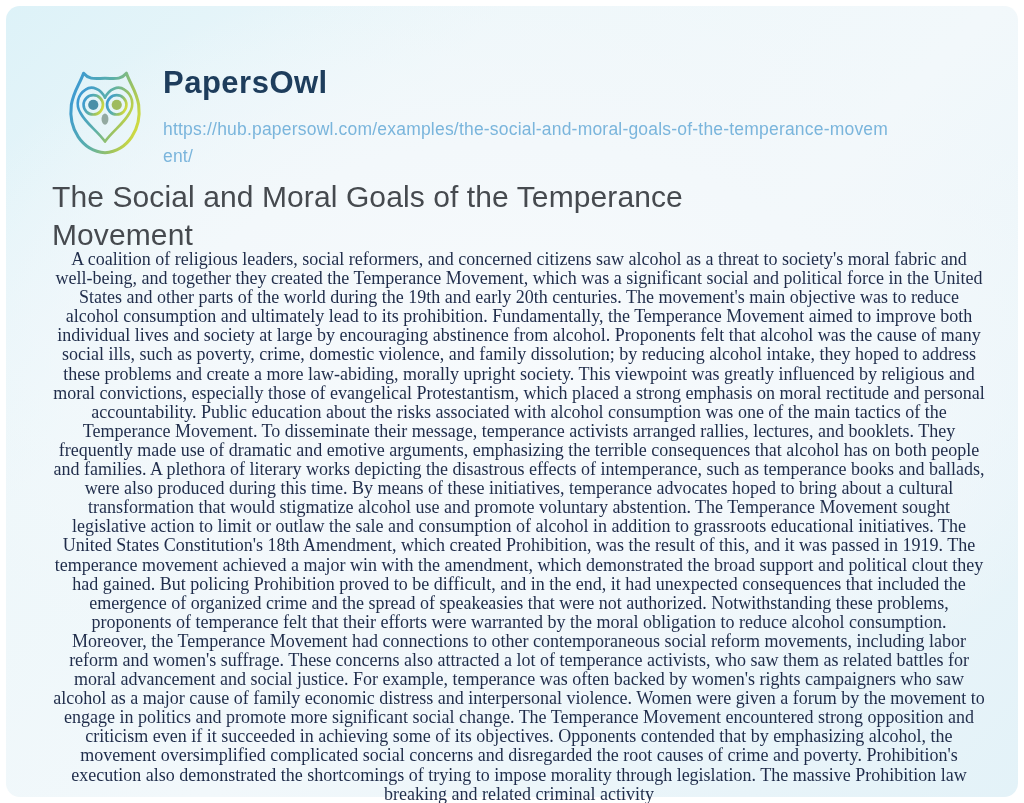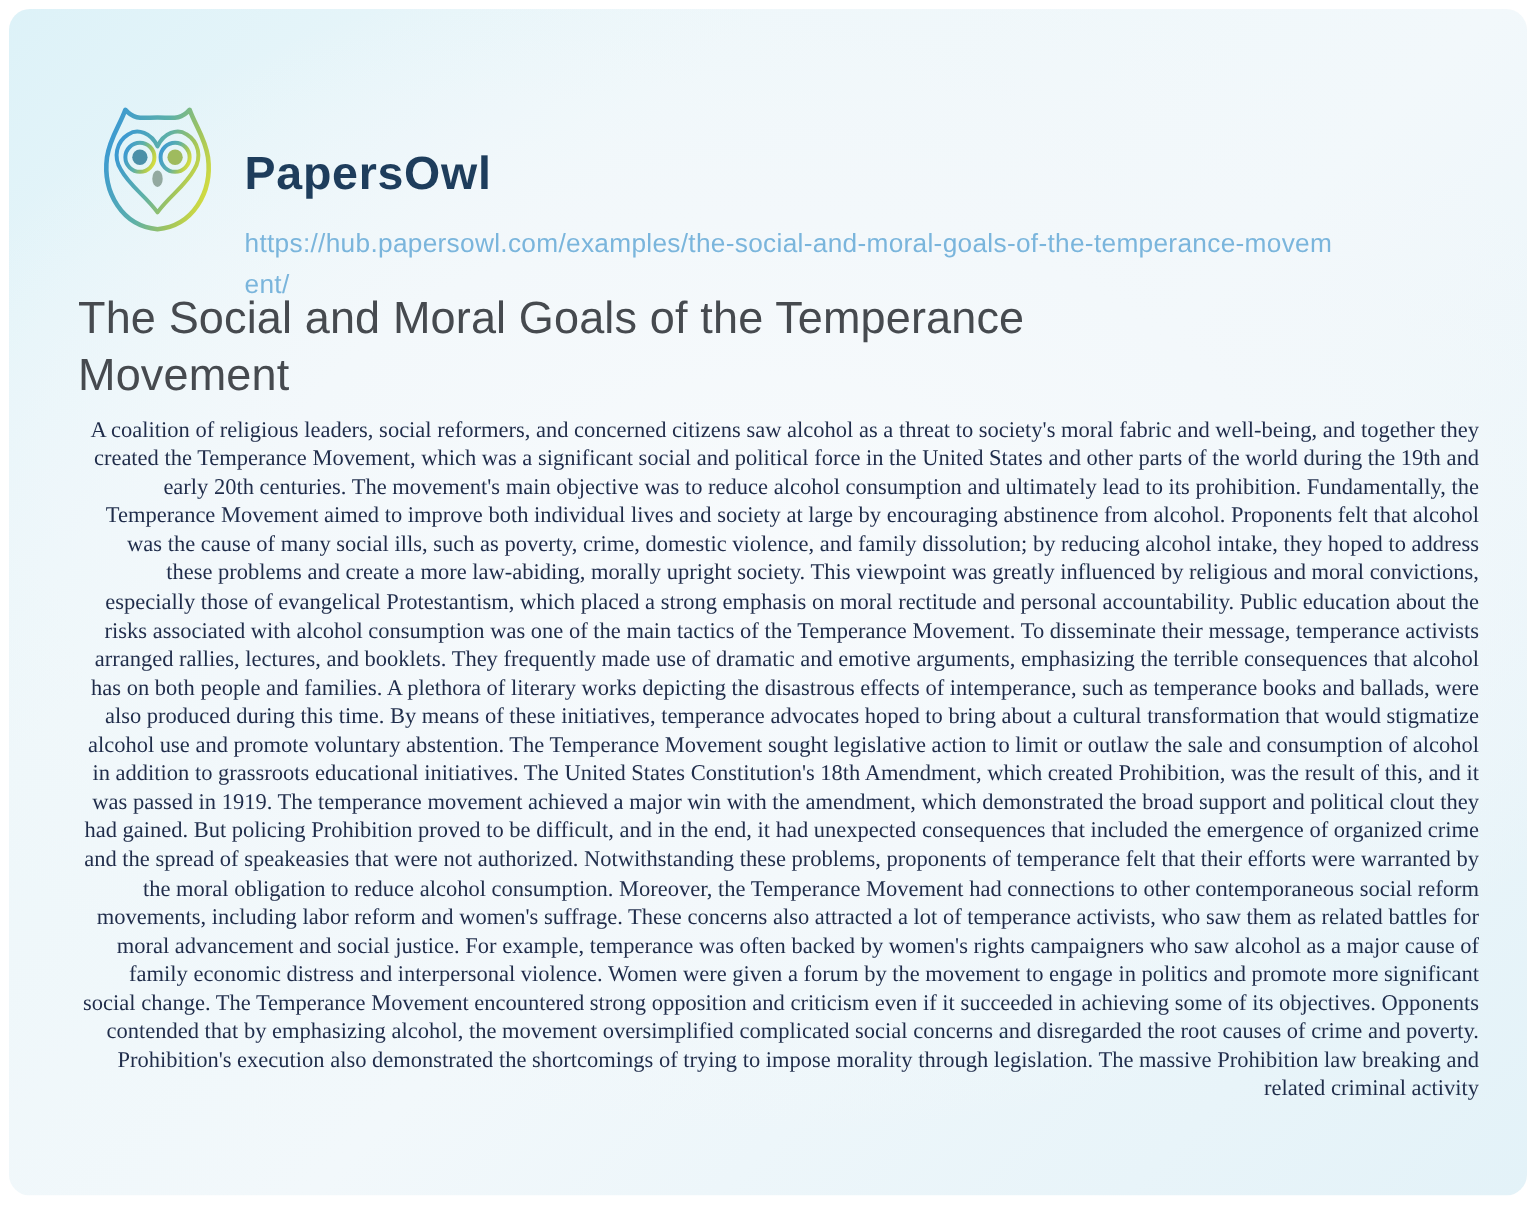--- a/index.html
+++ b/index.html
@@ -30,21 +30,20 @@
     height: 102px;
     flex: 0 0 auto;
   }
   .header-text { margin-left: 7px; padding-top: 4px; }
   .brand {
     font-size: 31px;
     font-weight: bold;
     letter-spacing: 0.5px;
     color: #1e3d5c;
     line-height: 1.1;
-    margin-top: 33px;
   }
   .url {
     display: block;
     margin-top: 16px;
     max-width: 735px;
     font-size: 17.5px;
     line-height: 27px;
     color: #7ab5dc;
     text-decoration: none;
     letter-spacing: 0.2px;
@@ -53,32 +52,31 @@
   .title {
     position: absolute;
     left: 46px;
     top: 172px;
     max-width: 680px;
     font-size: 30px;
     line-height: 38px;
     font-weight: 500;
     letter-spacing: 0.1px;
     color: #464a4f;
-    margin-top: 16px;
   }
   .body-text {
     position: absolute;
     left: 46px;
-    top: 272px;
+    top: 244px;
     width: 934px;
     font-family: "Liberation Serif", serif;
-    font-size: 15px;
+    font-size: 18px;
     line-height: 19.1px;
     color: #1f2c4a;
-    text-align: right;
+    text-align: center;
   }
 </style>
 </head>
 <body>
 
 <div class="frame">
 
   <div class="header">
 
     <span class="logo">

